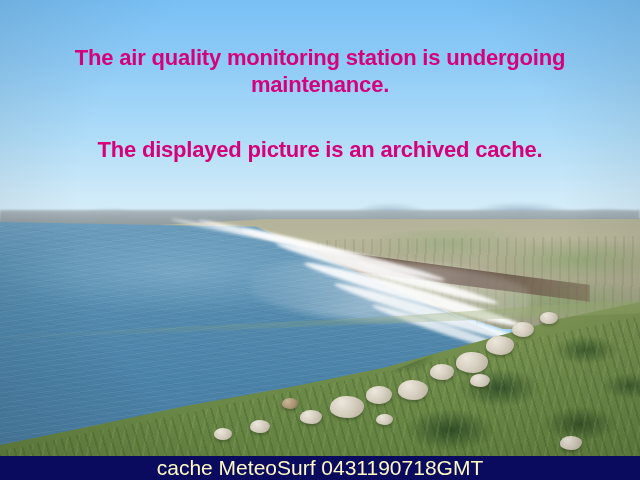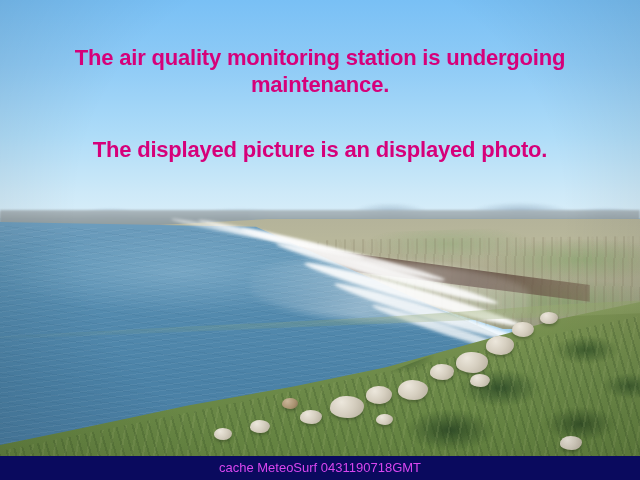--- a/index.html
+++ b/index.html
@@ -276,22 +276,22 @@
   #msg-archived    { top: 136px; }
 
   
   #caption-bar {
     position: absolute;
     left: 0;
     top: 456px;
     width: 640px;
     height: 24px;
     background: #0a0a5e;
-    color: #d946ef;
-    font-size: 13px;
+    color: #fef9c3;
+    font-size: 21px;
     line-height: 24px;
     text-align: center;
     white-space: nowrap;
     overflow: hidden;
   }
   #caption-bar span { display: inline-block; }
 </style>
 </head>
 <body>
 
@@ -341,20 +341,20 @@
     <div class="rock r12"></div>
     <div class="rock r13"></div>
     <div class="rock r14"></div>
     <div class="rock r15"></div>
 
     <div class="photo-vignette"></div>
   </div>
 
   <div id="overlay-messages">
     <div class="overlay-msg" id="msg-maintenance">The air quality monitoring station is undergoing maintenance.</div>
-    <div class="overlay-msg" id="msg-archived">The displayed picture is an displayed photo.</div>
+    <div class="overlay-msg" id="msg-archived">The displayed picture is an archived cache.</div>
   </div>
 
   <div id="caption-bar">
     <span>cache MeteoSurf 0431190718GMT</span>
   </div>
 
 </div>
 
 </body></html>

